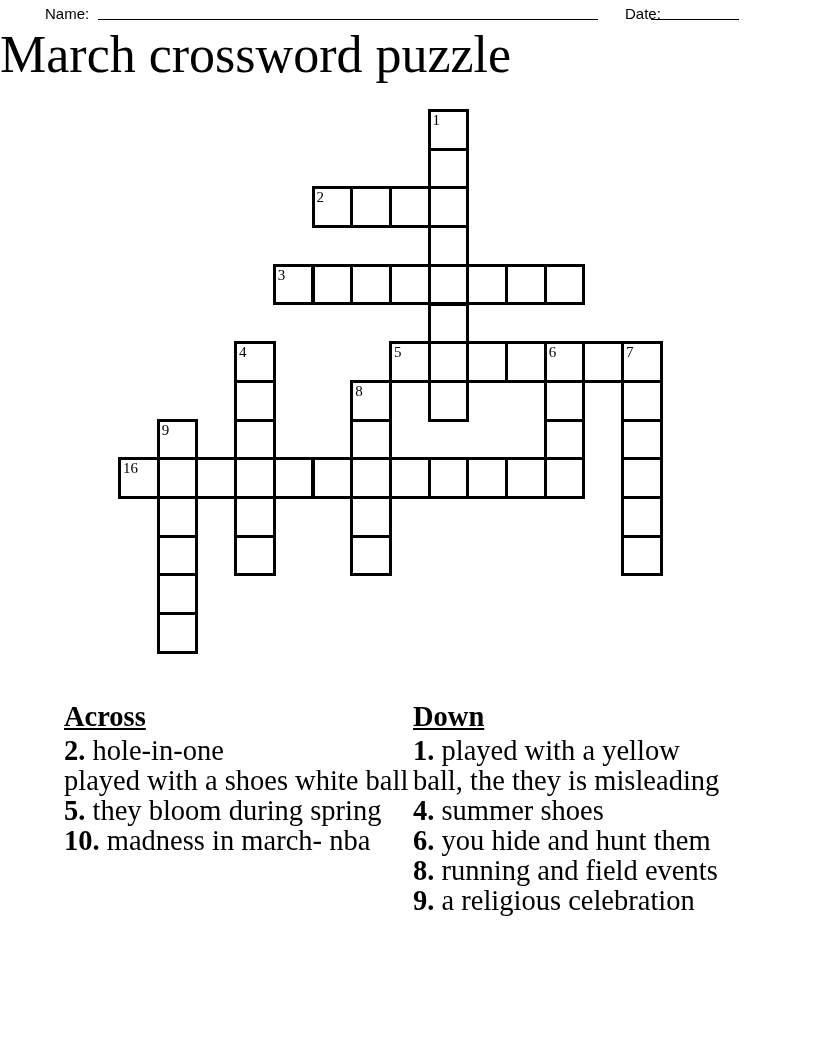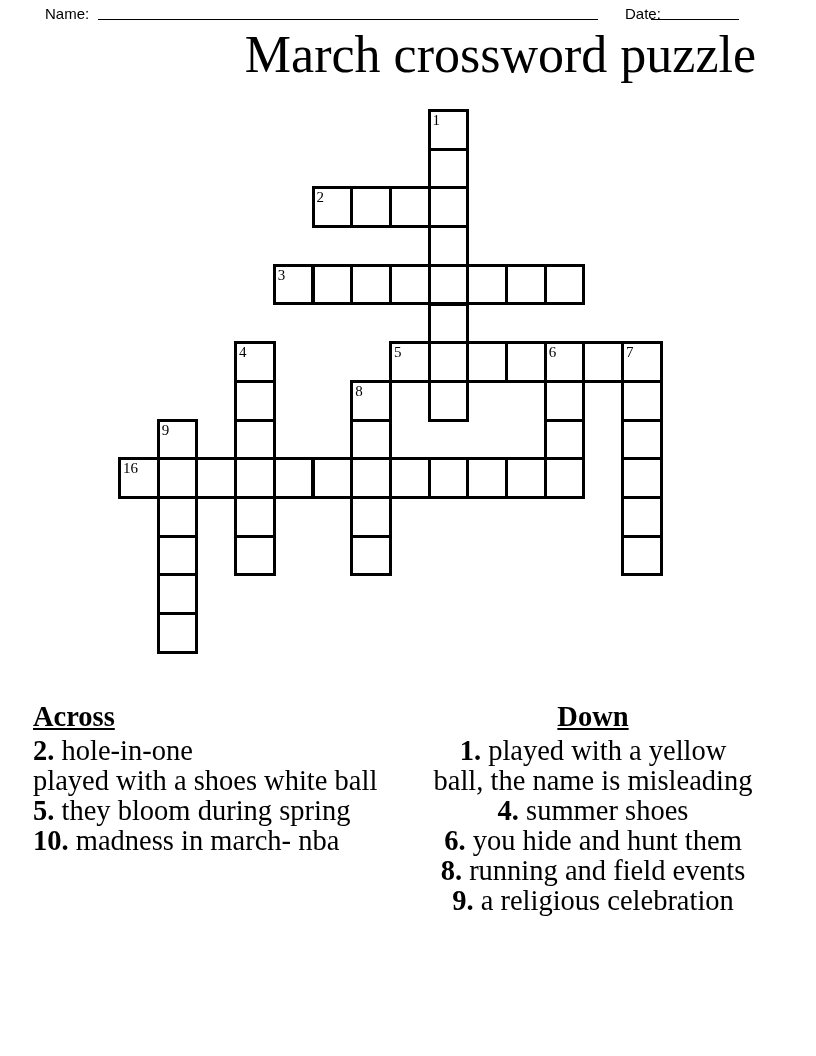--- a/index.html
+++ b/index.html
@@ -24,21 +24,21 @@
     position:absolute;
     top:19px;
     height:0;
     border-bottom:1.8px solid #000;
   }
   #name-line { left:98px; width:500px; }
   #date-line { left:651px; width:88px; }
   #title {
     position:absolute;
     left:0; top:29px; width:756px;
-    text-align:right;
+    text-align:left;
     font-size:52px;
     line-height:52px;
     white-space:nowrap;
   }
   #grid {
     position:absolute;
     left:118px; top:109px;
     width:560px; height:560px;
   }
   .cell {
@@ -52,22 +52,22 @@
     display:block;
     font-family:"Liberation Serif", serif;
     font-size:15px;
     line-height:14px;
     padding:1px 0 0 2px;
   }
   .clues-col {
     position:absolute;
     top:700px;
   }
-  #across-col { left:33px;  width:354px; }
-  #down-col   { left:413px; width:360px;text-align:center; }
+  #across-col { left:64px;  width:354px; }
+  #down-col   { left:413px; width:360px; }
   .clues-heading {
     font-weight:bold;
     text-decoration:underline;
     font-size:28.5px;
     line-height:33px;
     margin:0 0 3px 0;
   }
   .clue-line {
     font-size:28.5px;
     line-height:29.9px;
@@ -181,21 +181,21 @@
         <div class="clue-line"><span class="clue-num">10.</span> madness in march- nba</div>
       </div>
     </div>
 </div>
 
 <div class="clues-col" id="down-col">
   <div class="clues-heading">Down</div>
   <div id="down-list">
       <div>
         <div class="clue-line"><span class="clue-num">1.</span> played with a yellow</div>
-        <div class="clue-line">ball, the name is misleading</div>
+        <div class="clue-line">ball, the they is misleading</div>
       </div>
       <div>
         <div class="clue-line"><span class="clue-num">4.</span> summer shoes</div>
       </div>
       <div>
         <div class="clue-line"><span class="clue-num">6.</span> you hide and hunt them</div>
       </div>
       <div>
         <div class="clue-line"><span class="clue-num">8.</span> running and field events</div>
       </div>

